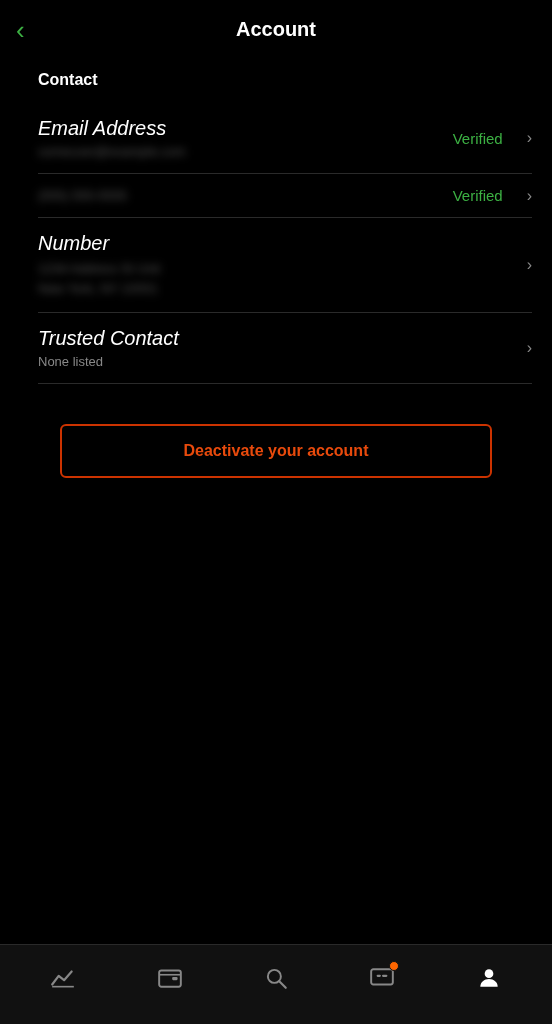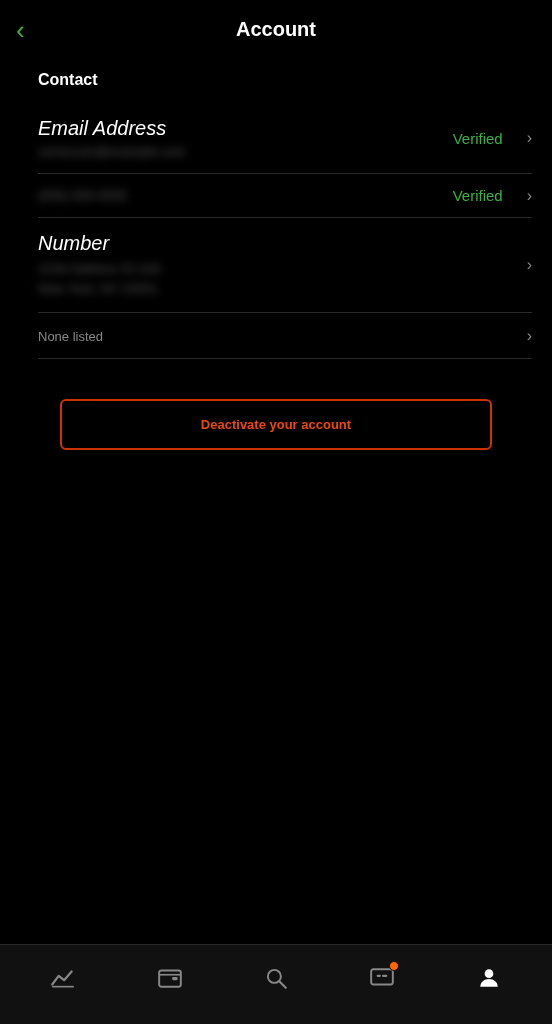--- a/index.html
+++ b/index.html
@@ -115,21 +115,21 @@
       padding: 40px 60px;
       display: flex;
       justify-content: center;
       align-items: center;
     }
     .deactivate-btn {
       width: 100%;
       border: 2px solid #cc3300;
       background: transparent;
       color: #e84a0c;
-      font-size: 13px;
+      font-size: 16px;
       font-weight: 600;
       padding: 16px 20px;
       border-radius: 6px;
       cursor: pointer;
       text-align: center;
     }
 
     
     .bottom-nav {
       position: absolute;
@@ -211,20 +211,21 @@
       <div>1234 Address St Unit</div>
       <div>New York, NY 10001</div>
     </div>
     <div class="list-item-right">
       <span class="chevron">›</span>
     </div>
   </div>
   <div class="divider"></div>
 
   <div class="list-item">
+    <div class="list-item-title">Trusted Contact</div>
     <div class="list-item-sub">None listed</div>
     <div class="list-item-right">
       <span class="chevron">›</span>
     </div>
   </div>
   <div class="divider"></div>
 </div>
 
 <div class="deactivate-section">
   <button class="deactivate-btn">Deactivate your account</button>

